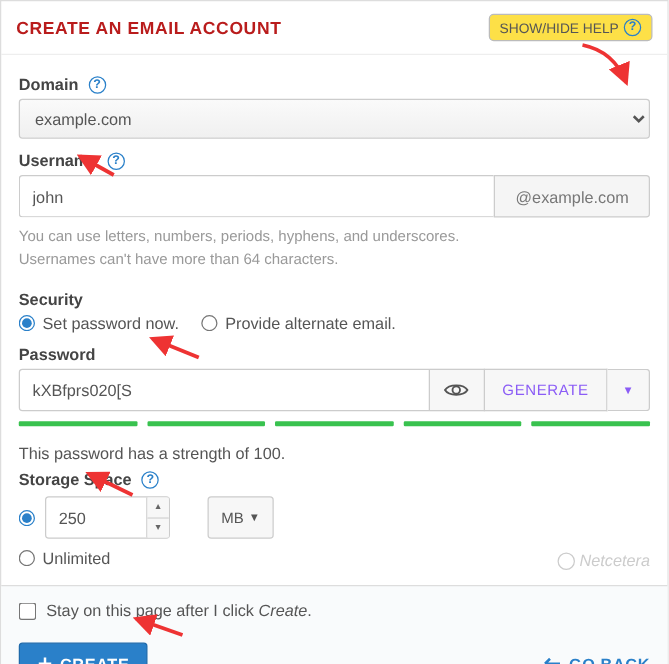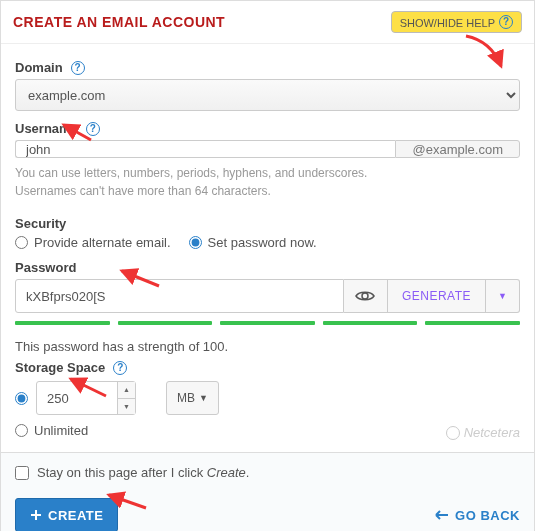--- a/index.html
+++ b/index.html
@@ -7,21 +7,21 @@
   .panel { width: 535px; border: 1px solid #ddd; position: relative; }
   .panel-header { display: flex; justify-content: space-between; align-items: center; padding: 10px 12px; border-bottom: 1px solid #eee; }
   .panel-header h1 { font-size: 14px; font-weight: 600; letter-spacing: 0.5px; color: #b91c1c; }
   .help-btn { background: #fde047; border: 1px solid #bbb; border-radius: 4px; padding: 3px 8px; font-size: 11px; color: #555; cursor: pointer; display: inline-flex; align-items: flex-end; gap: 4px; }
   .panel-body { padding: 6px 14px 14px 14px; }
   .field-label { font-weight: 600; color: #444; margin-top: 10px; margin-bottom: 4px; display: flex; align-items: center; gap: 8px; }
   .help-icon { display:inline-flex; align-items:center; justify-content:center; width:14px; height:14px; border:1.4px solid #2a80c9; color:#2a80c9; border-radius:50%; font-size:10px; font-weight:700; line-height:1; }
   select.full, .input-full { width: 100%; height: 32px; border: 1px solid #ccc; border-radius: 3px; padding: 0 8px; font-size: 13px; color: #555; background:#fff; }
   select.full { background: linear-gradient(#fafafa,#f0f0f0); }
   .input-group { display: flex; width: 100%; }
-  .input-group input { flex: 1; height: 18px; border: 1px solid #ccc; border-right: none; border-radius: 3px 0 0 3px; padding: 0 10px; font-size: 13px; color:#555; }
+  .input-group input { flex: 1; height: 34px; border: 1px solid #ccc; border-right: none; border-radius: 3px 0 0 3px; padding: 0 10px; font-size: 13px; color:#555; }
   .input-group .addon { background: #f5f5f5; border: 1px solid #ccc; border-radius: 0 3px 3px 0; padding: 0 16px; display:flex; align-items:center; color:#777; font-size:13px; }
   .hint { font-size: 12px; color: #999; line-height: 1.5; margin-top: 6px; }
   .radio-row { display: flex; align-items: center; gap: 18px; margin-top: 4px; }
   .radio-row label { display: flex; align-items: center; gap: 6px; color:#555; font-size:13px; }
   input[type=radio] { accent-color: #2a80c9; }
   .pwd-row { display:flex; width:100%;align-items:flex-end; }
   .pwd-row input { flex:1; height:34px; border:1px solid #ccc; border-radius:3px 0 0 3px; padding:0 10px; font-size:13px; color:#555; }
   .pwd-btn { height:34px; border:1px solid #ccc; border-left:none; background:#f7f7f7; display:flex; align-items:center; justify-content:center; cursor:pointer; font-size:12px; color:#8b5cf6; }
   .pwd-btn.eye { width:44px; }
   .pwd-btn.gen { padding:0 14px; letter-spacing:0.5px; }
@@ -83,26 +83,26 @@
       <div class="addon">@example.com</div>
     </div>
     <div class="hint">
       <div>You can use letters, numbers, periods, hyphens, and underscores.</div>
       <div>Usernames can't have more than 64 characters.</div>
     </div>
 
     <div class="field-label" style="margin-top:16px;">Security</div>
     <div class="radio-row">
       <label>
+        <input type="radio" name="sec" checked="" style="">
+        <span>Set password now.</span>
+      </label>
+      <label>
         <input type="radio" name="sec" style="">
         <span>Provide alternate email.</span>
-      </label>
-      <label>
-        <input type="radio" name="sec" checked="" style="">
-        <span>Set password now.</span>
       </label>
     </div>
 
     <div class="field-label" style="">Password</div>
     <div class="pwd-row">
       <input type="text" value="kXBfprs020[S" style="">
       <div class="pwd-btn eye">
         <svg width="20" height="14" viewBox="0 0 20 14">
             <path fill="none" stroke="#555" stroke-width="1.5" d="M1 7c3-5 15-5 18 0-3 5-15 5-18 0z"></path>
             <circle cx="10" cy="7" r="3" fill="none" stroke="#555" stroke-width="1.5"></circle>

